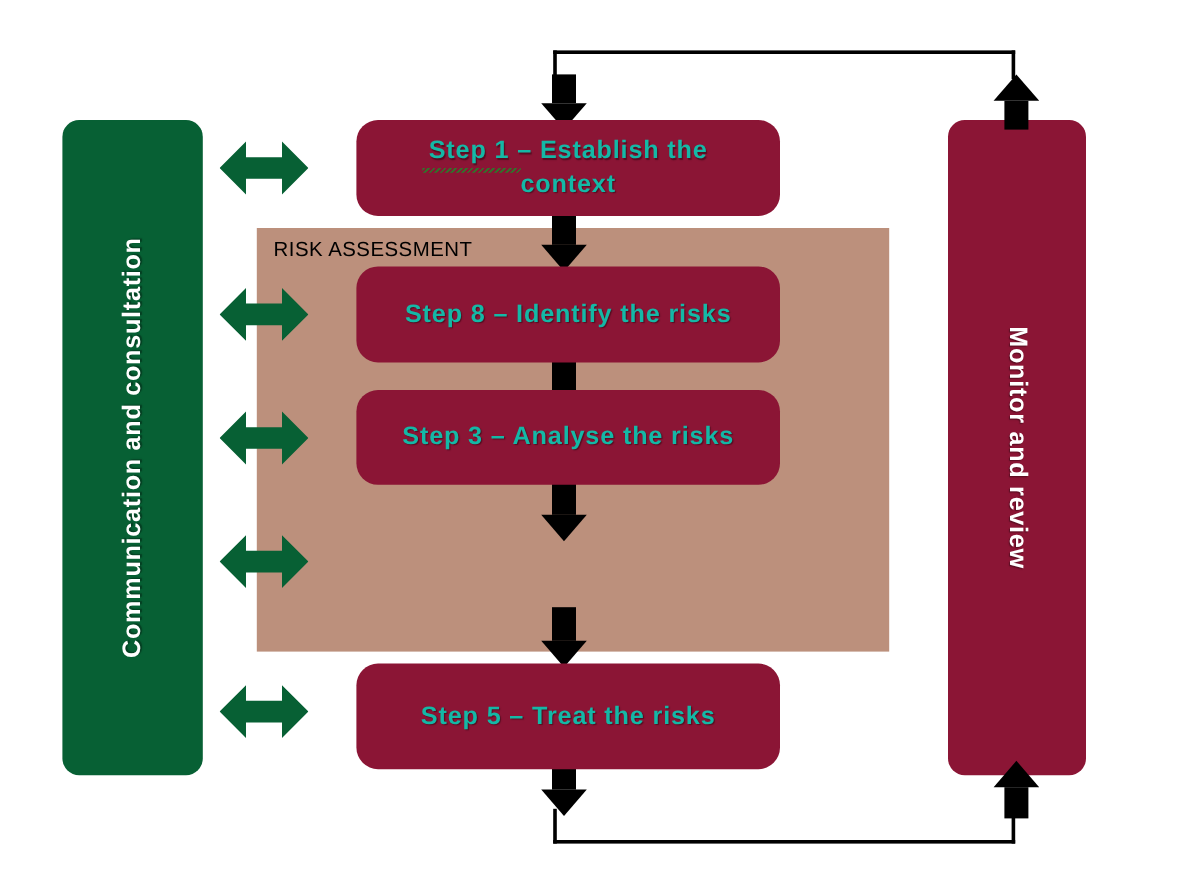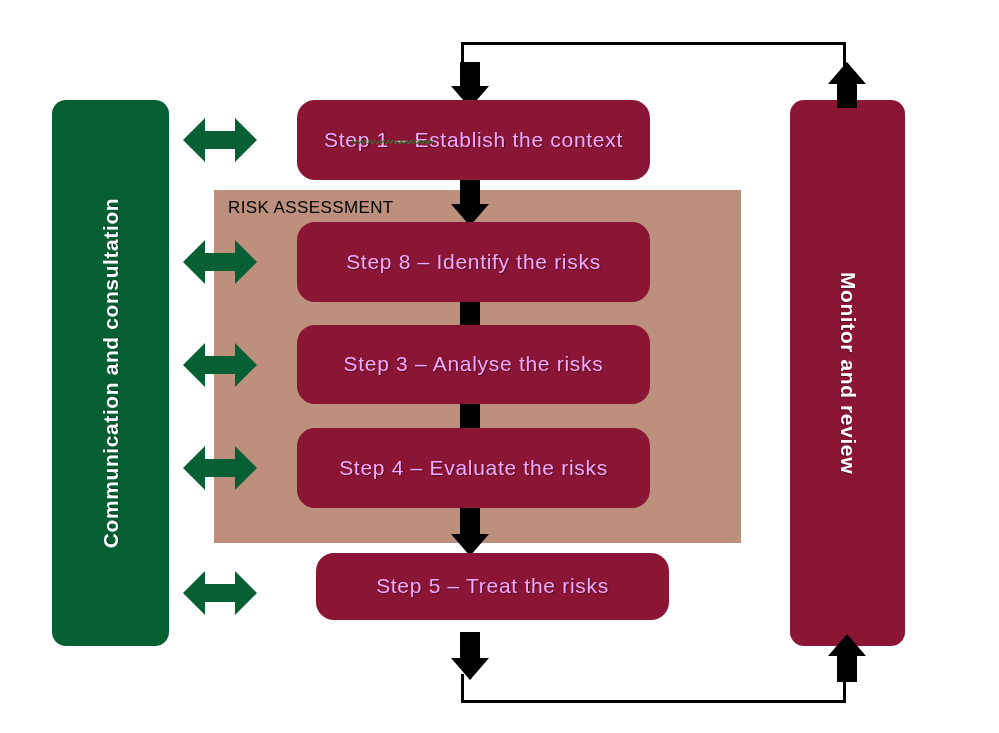--- a/index.html
+++ b/index.html
@@ -82,32 +82,32 @@
     background: #8b1535;
     border-radius: 18px;
     display: flex;
     align-items: center;
     justify-content: center;
     text-align: center;
     box-sizing: border-box;
     padding: 4px 18px;
   }
   .step-label {
-    color: #f0abfc;
+    color: #14b8a6;
     font-size: 21px;
-    font-weight: normal;
+    font-weight: bold;
     letter-spacing: 0.7px;
     line-height: 1.35;
     text-shadow: 1px 1px 1px rgba(0,0,0,0.4);
   }
   #step-1-box { top: 100px;  height: 80px; }
   #step-2-box { top: 222px;  height: 80px; }
   #step-3-box { top: 325px;  height: 79px; }
   #step-4-box { top: 428px;  height: 80px; }
-  #step-5-box { top: 553px;  height: 67px; margin-left: 19px; }
+  #step-5-box { top: 553px;  height: 88px; }
 
   
   .spellcheck {
     position: absolute;
     left: 55px;
     top: 40px;
     width: 82px;
     height: 4px;
     background:
       repeating-linear-gradient(135deg,
@@ -287,23 +287,20 @@
   </div>
 
   <div class="abs step-box" id="step-2-box">
     <span class="step-label">Step 8 – Identify the risks</span>
   </div>
 
   <div class="abs step-box" id="step-3-box">
     <span class="step-label">Step 3 – Analyse the risks</span>
   </div>
 
-  <div class="abs step-box" id="step-4-box">
-    <span class="step-label">Step 4 – Evaluate the risks</span>
-  </div>
 
   <div class="abs step-box" id="step-5-box">
     <span class="step-label">Step 5 – Treat the risks</span>
   </div>
 
   <div class="abs double-arrow" id="double-arrow-1">
     <svg width="74" height="52" viewBox="0 0 74 52" aria-hidden="true">
       <polygon fill="#076034" points="0,26 22,4 22,17 52,17 52,4 74,26 52,48 52,35 22,35 22,48"></polygon>
     </svg>
   </div>

